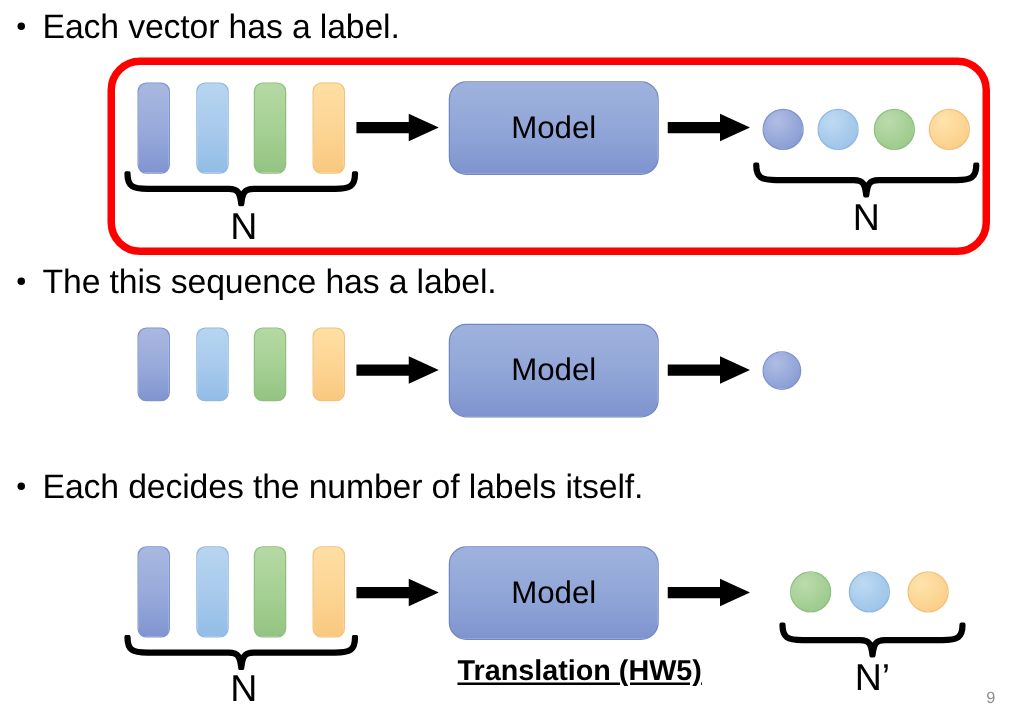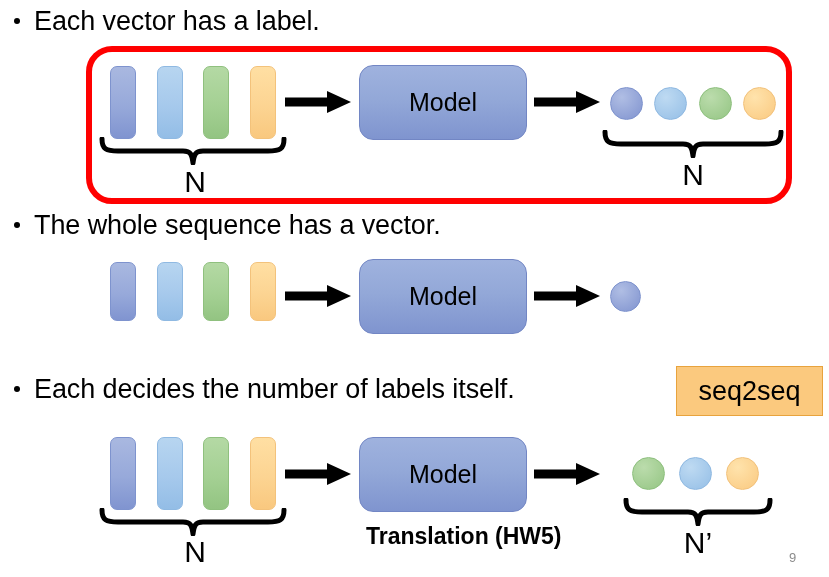--- a/index.html
+++ b/index.html
@@ -197,21 +197,21 @@
 
   <div class="brace" style="left:601px; top:130px;">
     <svg width="184" height="28" viewBox="0 0 184 28">
       <path d="M4 2 C4 12, 8 14, 20 14 L82 14 C90 14, 91 18, 92 26 C93 18, 94 14, 102 14 L164 14 C176 14, 180 12, 180 2" fill="none" stroke="#000" stroke-width="5" stroke-linecap="round" stroke-linejoin="round"></path>
     </svg>
   </div>
   <div class="n-label" style="left:653px; top:160px; width:80px;">N</div>
 
   <div class="bullet-line" style="left:14px; top:212px;">
     <span class="bullet-dot"></span>
-    <span class="bullet-text">The whole sequence has a vector.</span>
+    <span class="bullet-text">The this sequence has a label.</span>
   </div>
 
   <div class="bar bar-c1" style="left:110px; top:262px; width:26px; height:59px;"></div>
   <div class="bar bar-c2" style="left:157px; top:262px; width:26px; height:59px;"></div>
   <div class="bar bar-c3" style="left:203px; top:262px; width:26px; height:59px;"></div>
   <div class="bar bar-c4" style="left:250px; top:262px; width:26px; height:59px;"></div>
 
   <div class="arrow" style="left:285px; top:282px;">
     <svg width="68" height="28" viewBox="0 0 68 28">
       <path d="M0 14 L46 14" stroke="#000" stroke-width="9"></path>
@@ -230,21 +230,20 @@
     </svg>
   </div>
 
   <div class="dot dot-c1" style="left:610px; top:281px; width:31px; height:31px;"></div>
 
   <div class="bullet-line" style="left:14px; top:376px;">
     <span class="bullet-dot"></span>
     <span class="bullet-text">Each decides the number of labels itself.</span>
   </div>
 
-  <div class="seq2seq-badge" style="left:676px; top:366px; width:145px; height:48px;">seq2seq</div>
 
   <div class="bar bar-c1" style="left:110px; top:437px; width:26px; height:73px;"></div>
   <div class="bar bar-c2" style="left:157px; top:437px; width:26px; height:73px;"></div>
   <div class="bar bar-c3" style="left:203px; top:437px; width:26px; height:73px;"></div>
   <div class="bar bar-c4" style="left:250px; top:437px; width:26px; height:73px;"></div>
 
   <div class="brace" style="left:98px; top:508px;">
     <svg width="190" height="28" viewBox="0 0 190 28">
       <path d="M4 2 C4 12, 8 14, 20 14 L85 14 C93 14, 94 18, 95 26 C96 18, 97 14, 105 14 L170 14 C182 14, 186 12, 186 2" fill="none" stroke="#000" stroke-width="5" stroke-linecap="round" stroke-linejoin="round"></path>
     </svg>
@@ -255,21 +254,21 @@
     <svg width="68" height="28" viewBox="0 0 68 28">
       <path d="M0 14 L46 14" stroke="#000" stroke-width="9"></path>
       <path d="M42 3 L66 14 L42 25 Z" fill="#000"></path>
     </svg>
   </div>
 
   <div class="model-box" style="left:359px; top:437px; width:168px; height:75px;">
     <span>Model</span>
   </div>
 
-  <div class="caption-bold" style="left:366px; top:525px;">Translation (HW5)</div>
+  <div class="caption-bold" style="left:366px; top:525px;text-decoration:underline;">Translation (HW5)</div>
 
   <div class="arrow" style="left:534px; top:460px;">
     <svg width="68" height="28" viewBox="0 0 68 28">
       <path d="M0 14 L46 14" stroke="#000" stroke-width="9"></path>
       <path d="M42 3 L66 14 L42 25 Z" fill="#000"></path>
     </svg>
   </div>
 
   <div class="dot dot-c3" style="left:632px; top:457px; width:33px; height:33px;"></div>
   <div class="dot dot-c2" style="left:679px; top:457px; width:33px; height:33px;"></div>

